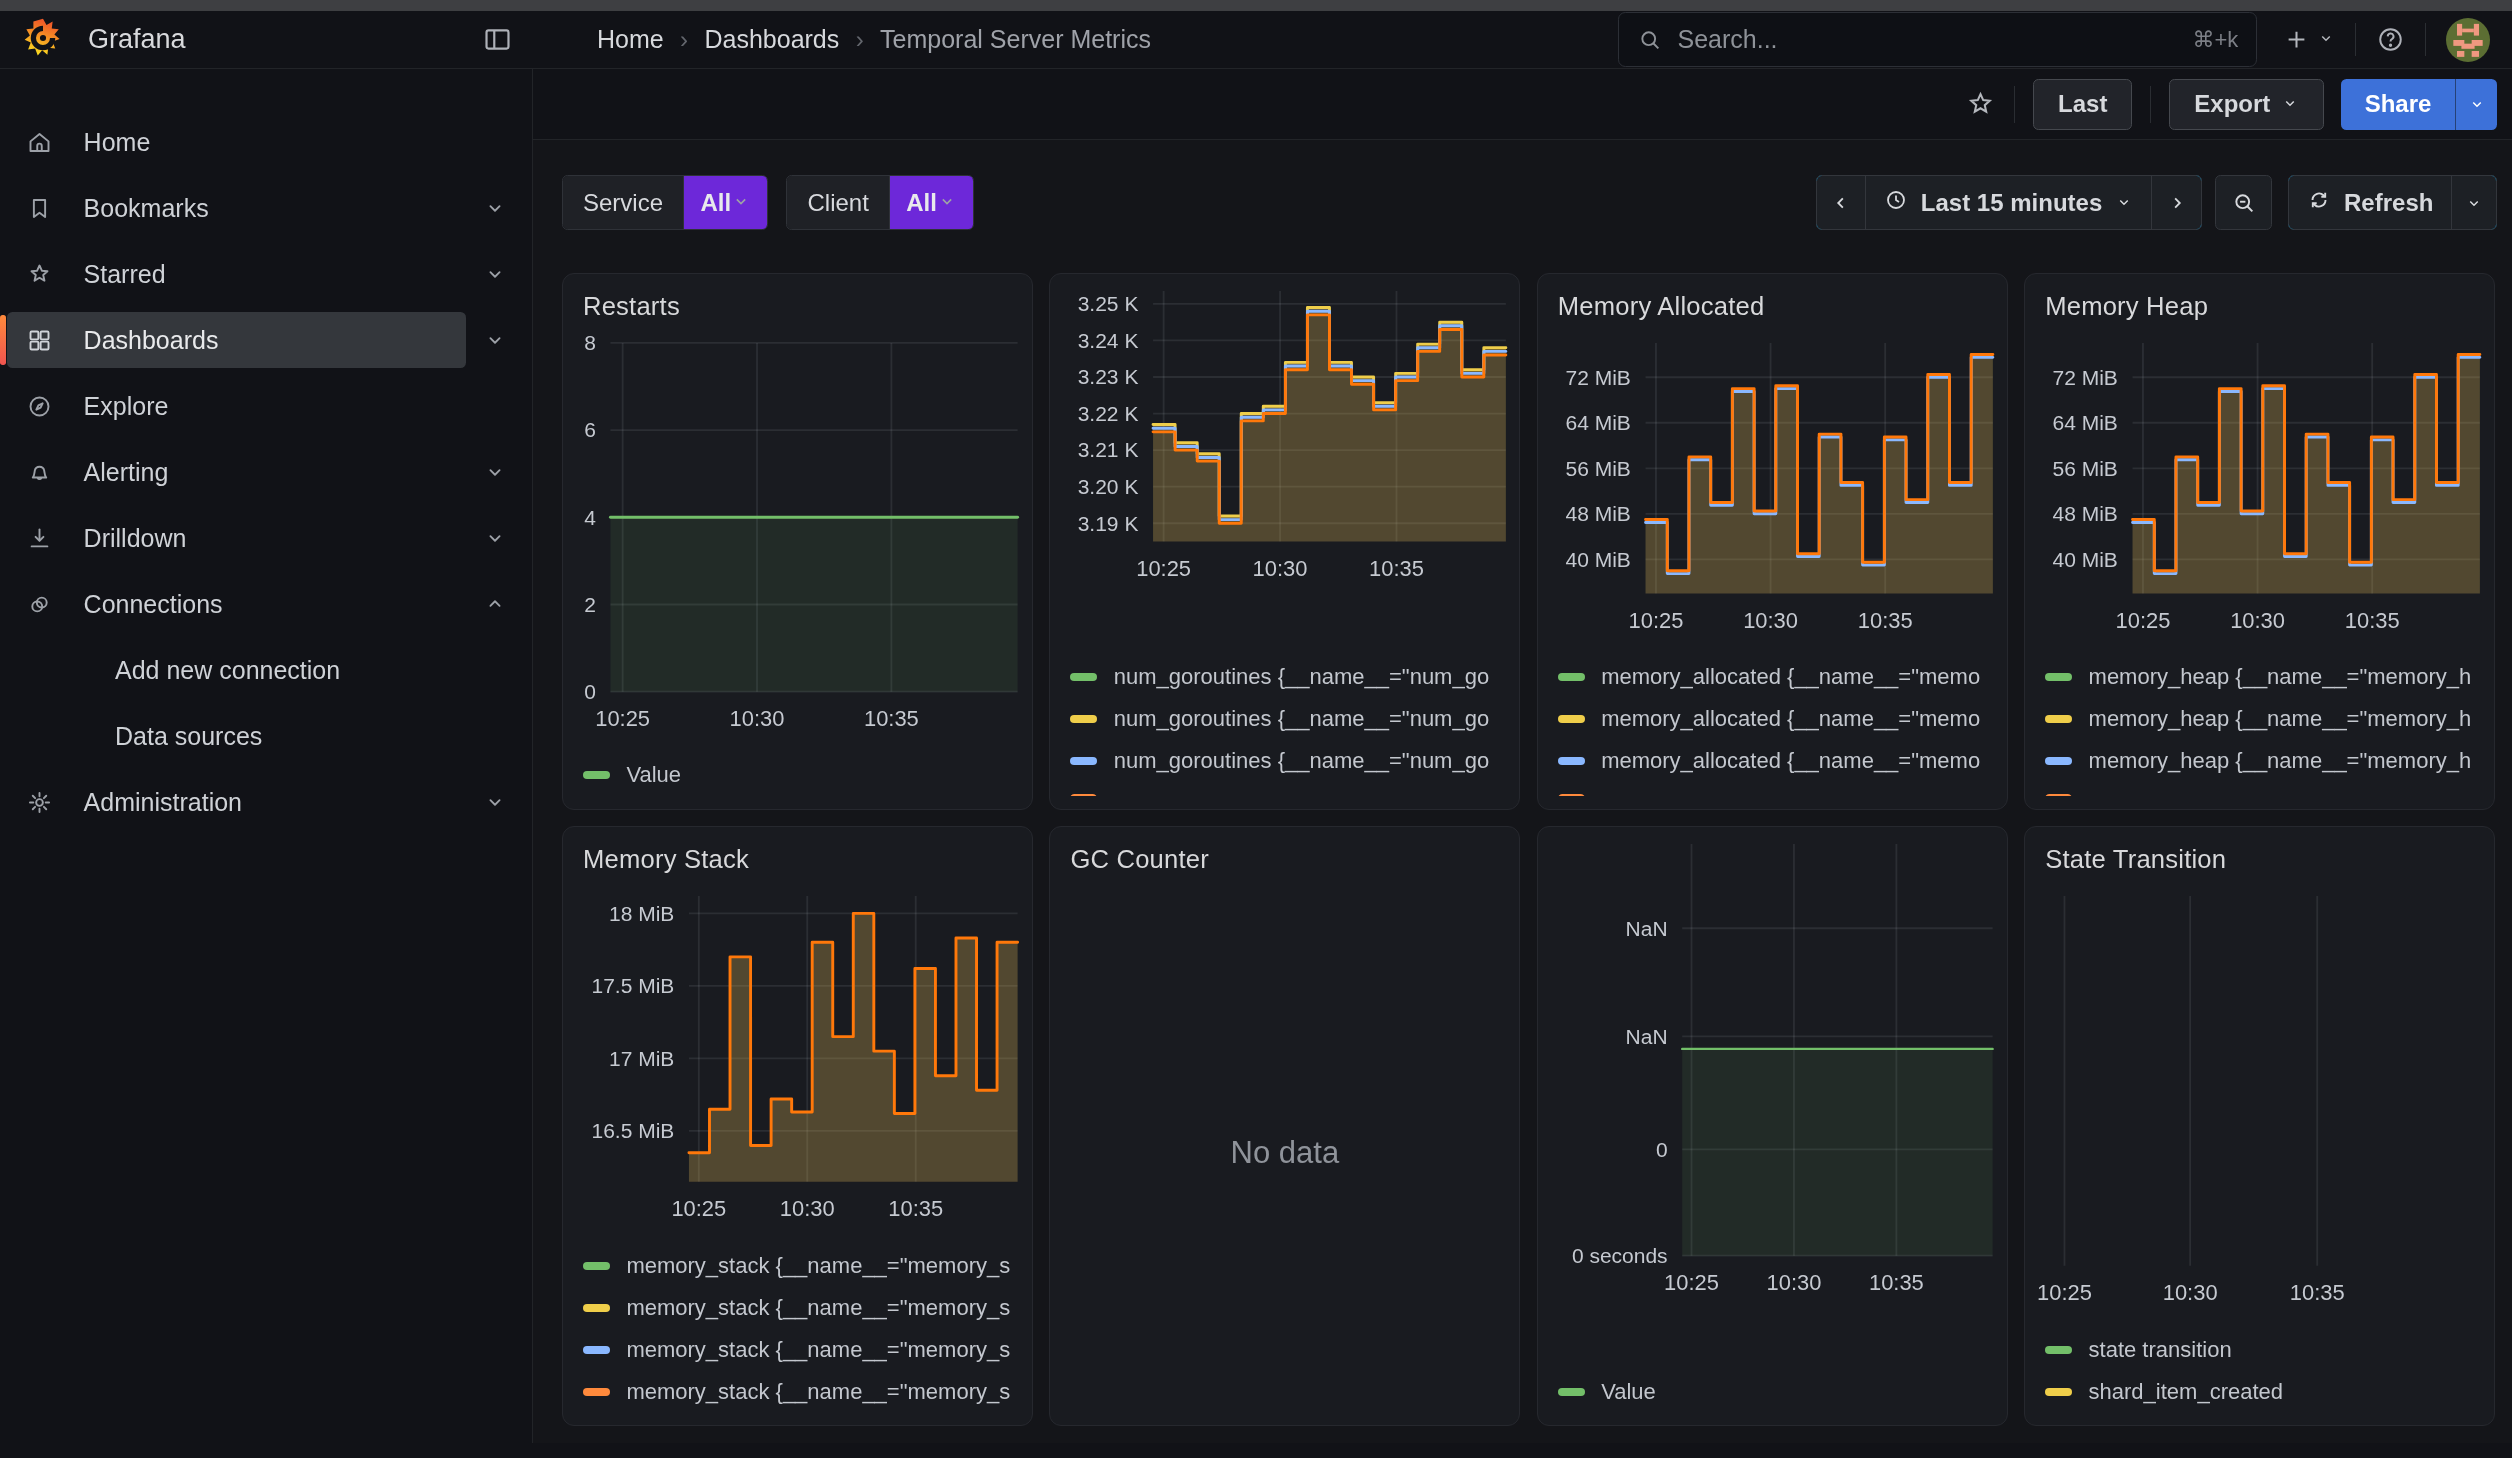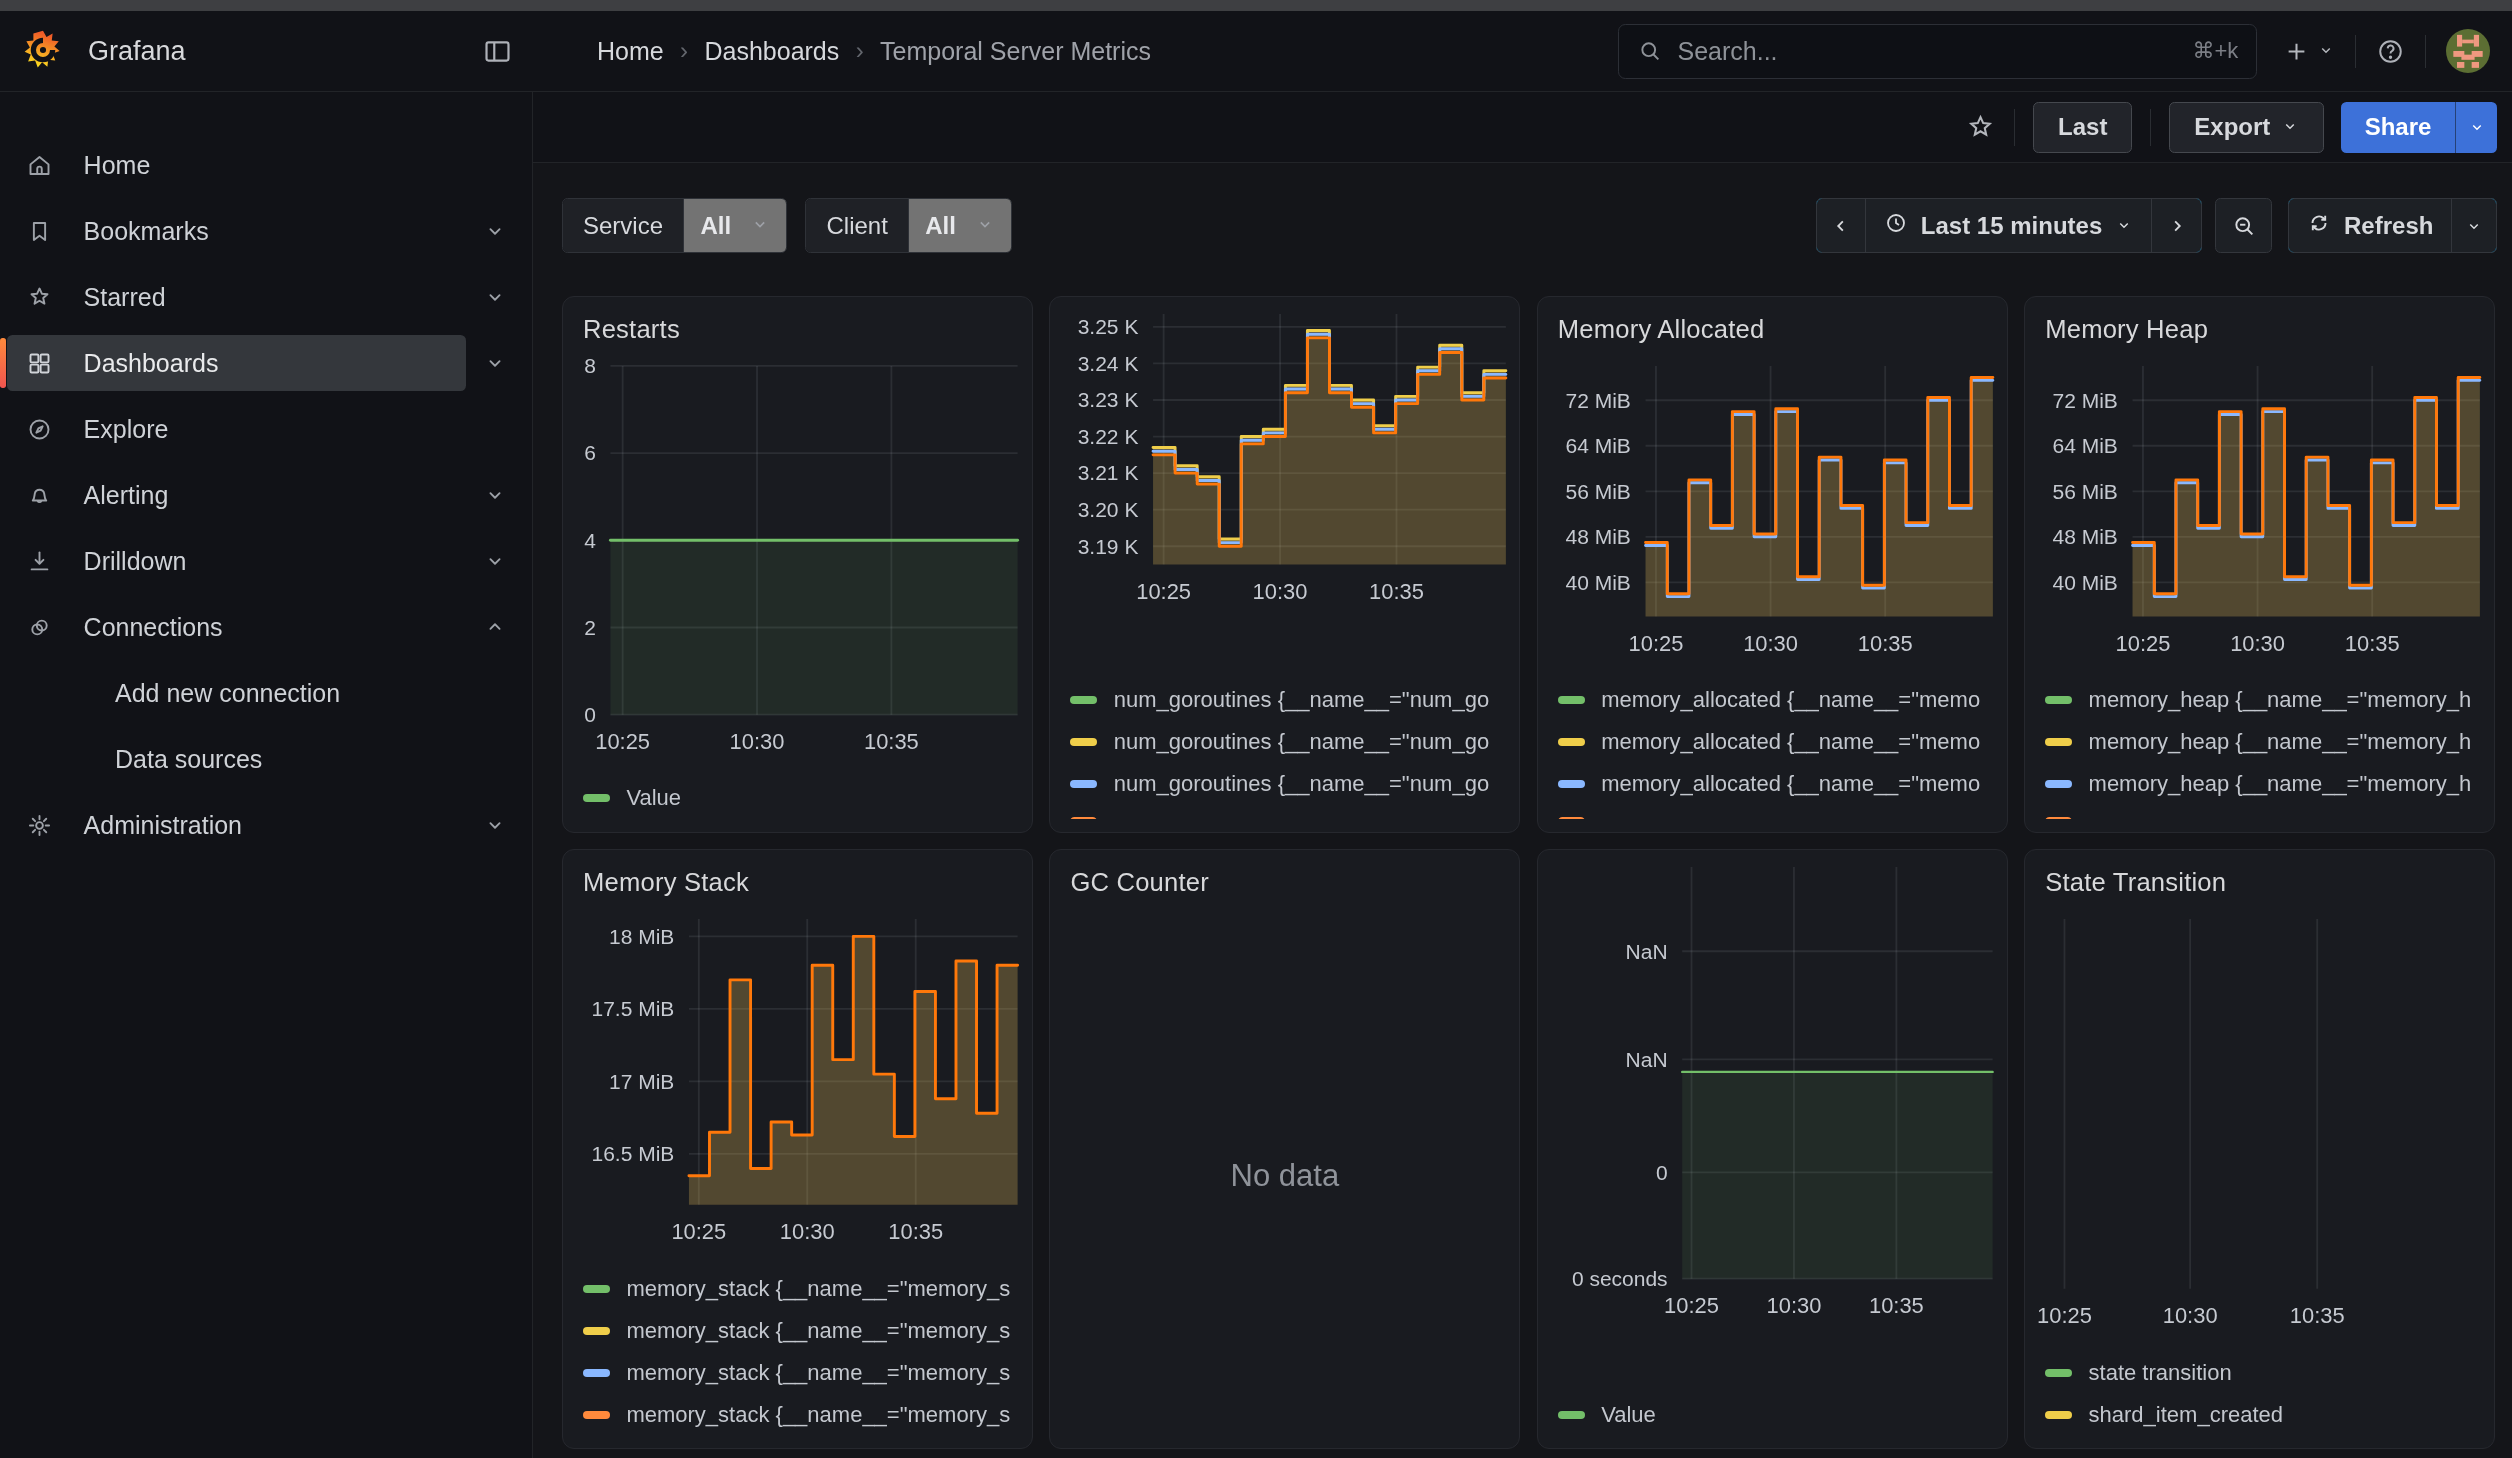--- a/index.html
+++ b/index.html
@@ -2,21 +2,21 @@
 <html style="font-size:14.6px"><head>
 <meta charset="utf-8">
 <style>
   * { margin:0; padding:0; box-sizing:border-box; }
   html,body { width:2512px; height:1458px; overflow:hidden; background:#111217;
     font-family:"Liberation Sans","DejaVu Sans",sans-serif; color:#D7D9DD; }
 
   .win-strip { height:11px; background:#3E3F42; }
 
   
-  .topnav { height:81px; display:flex; align-items:center; padding:0 22px;
+  .topnav { height:58px; display:flex; align-items:center; padding:0 22px;
     background:#111217; border-bottom:0.9px solid #222428; }
   .brand-box { width:511px; flex:none; display:flex; align-items:center; justify-content:space-between; padding-right:20px; }
   .brand-left { display:flex; align-items:center; }
   .brand-name { font-size:27px; margin-left:24px; color:#D8D9DC; }
   .icon-btn { background:none; border:none; color:#AEB1B8; cursor:pointer; display:flex; align-items:center; justify-content:center; }
   .breadcrumb { display:flex; align-items:center; gap:16.4px; margin-left:64px; font-size:25px; }
   .breadcrumb .sep { color:#63666D; font-size:24px; }
   .crumb { color:#D7D9DD; cursor:pointer; }
   .crumb.current { color:#9FA2A9; }
   .topnav-spacer { flex:1; }
@@ -59,21 +59,21 @@
     font-family:inherit; padding:0 24px; cursor:pointer; }
   .share-chev { width:42px; height:51px; background:#3D71D9; border:none; border-left:0.9px solid rgba(16,18,22,0.5);
     color:#FFFFFF; display:flex; align-items:center; justify-content:center; cursor:pointer; }
 
   
   .content { flex:1; padding:0 14.6px 0 29px; }
   .filter-row { margin-top:35px; height:55px; display:flex; align-items:center; }
   .filter-box { display:flex; height:55px; border:0.9px solid #2F3238; border-radius:5.5px; overflow:hidden; margin-right:18px; }
   .filter-label { display:flex; align-items:center; padding:0 20px; background:#1F2126; font-size:24px;
     color:#D7D9DD; border-right:0.9px solid #2F3238; }
-  .filter-value { display:flex; align-items:center; gap:19px; padding:0 16.4px; background:#737373;
+  .filter-value { display:flex; align-items:center; gap:0; padding:0 16.4px; background:#6d28d9;
     font-size:24px; font-weight:600; color:#E8E9EC; cursor:pointer; }
   .filter-value .chev { color:#9DA0A6; }
   .filter-spacer { flex:1; }
   .seg-group { display:flex; height:55px; border:0.9px solid #33363C; border-radius:5.5px; overflow:hidden; background:#0ea5e9; }
   .seg { display:flex; align-items:center; justify-content:center; background:#1D2025; color:#D7D9DD;
     border:none; border-right:0.9px solid #33363C; cursor:pointer; font-family:inherit; font-size:24px; font-weight:600; }
   .seg:last-child { border-right:none; }
   .seg.sq { width:49px; }
   .seg.wide { gap:12.8px; padding:0 18px; }
   .solo-btn { width:57px; height:55px; margin-left:12.8px; background:#1D2025; border:0.9px solid #33363C;

